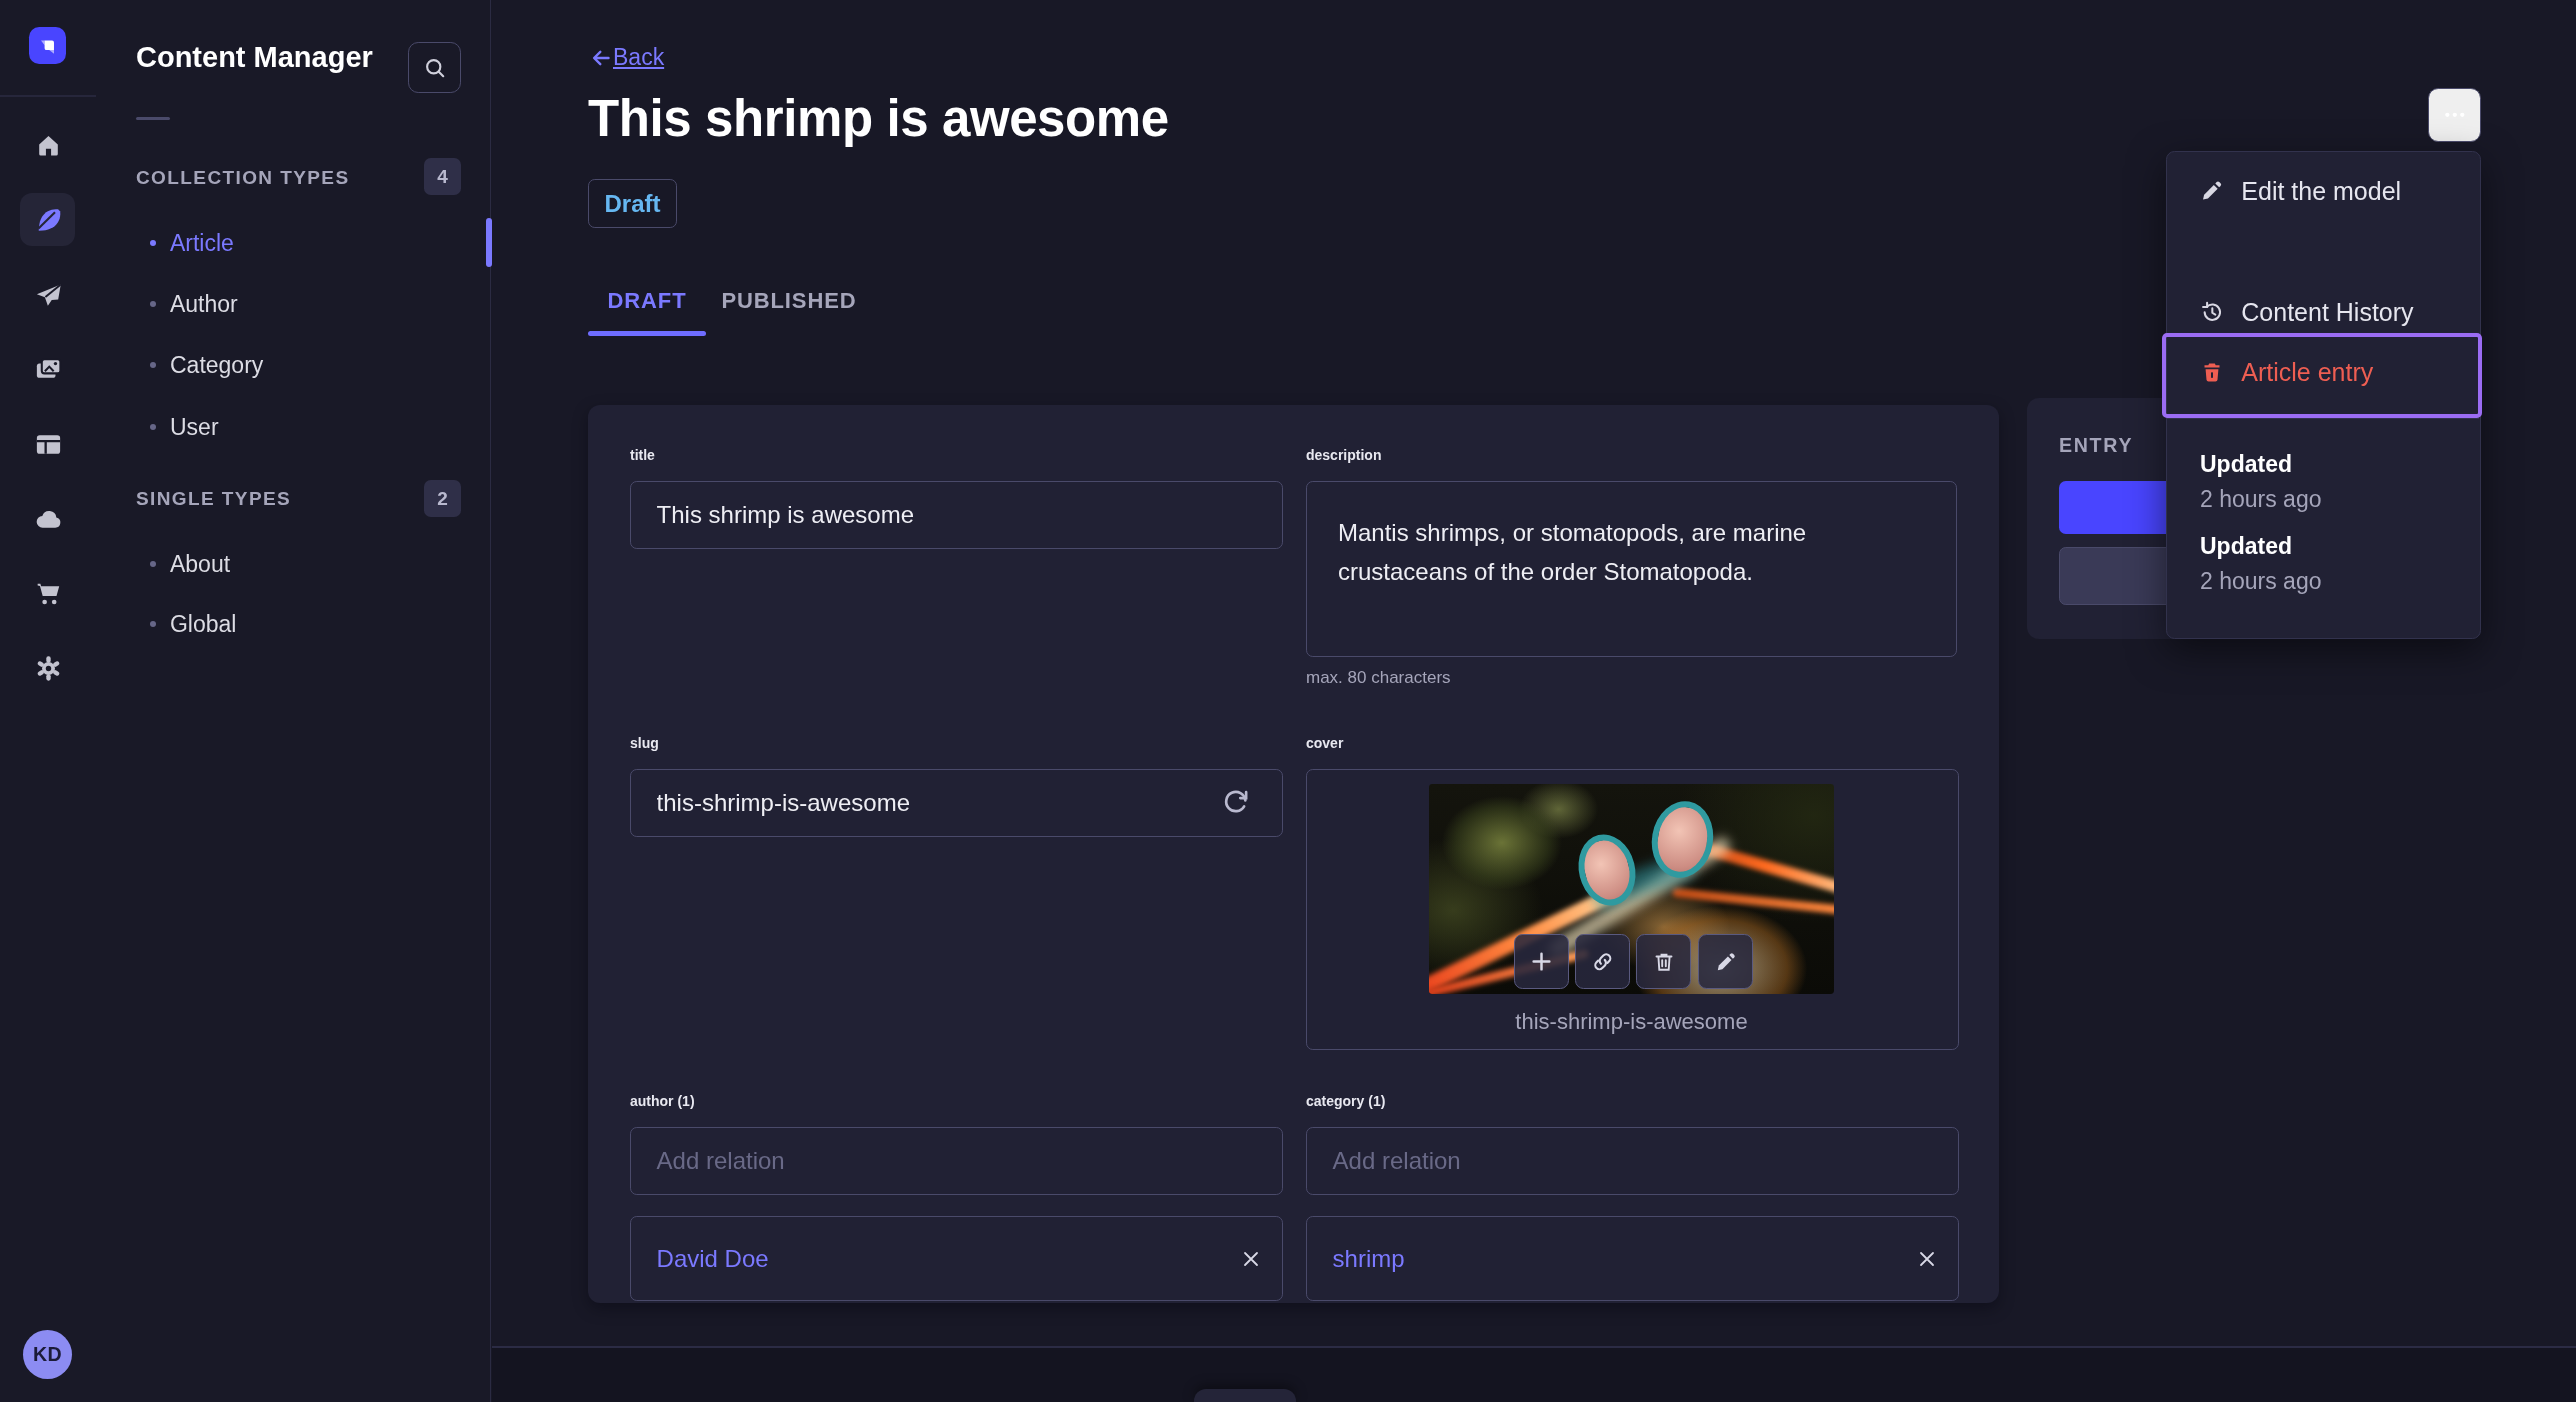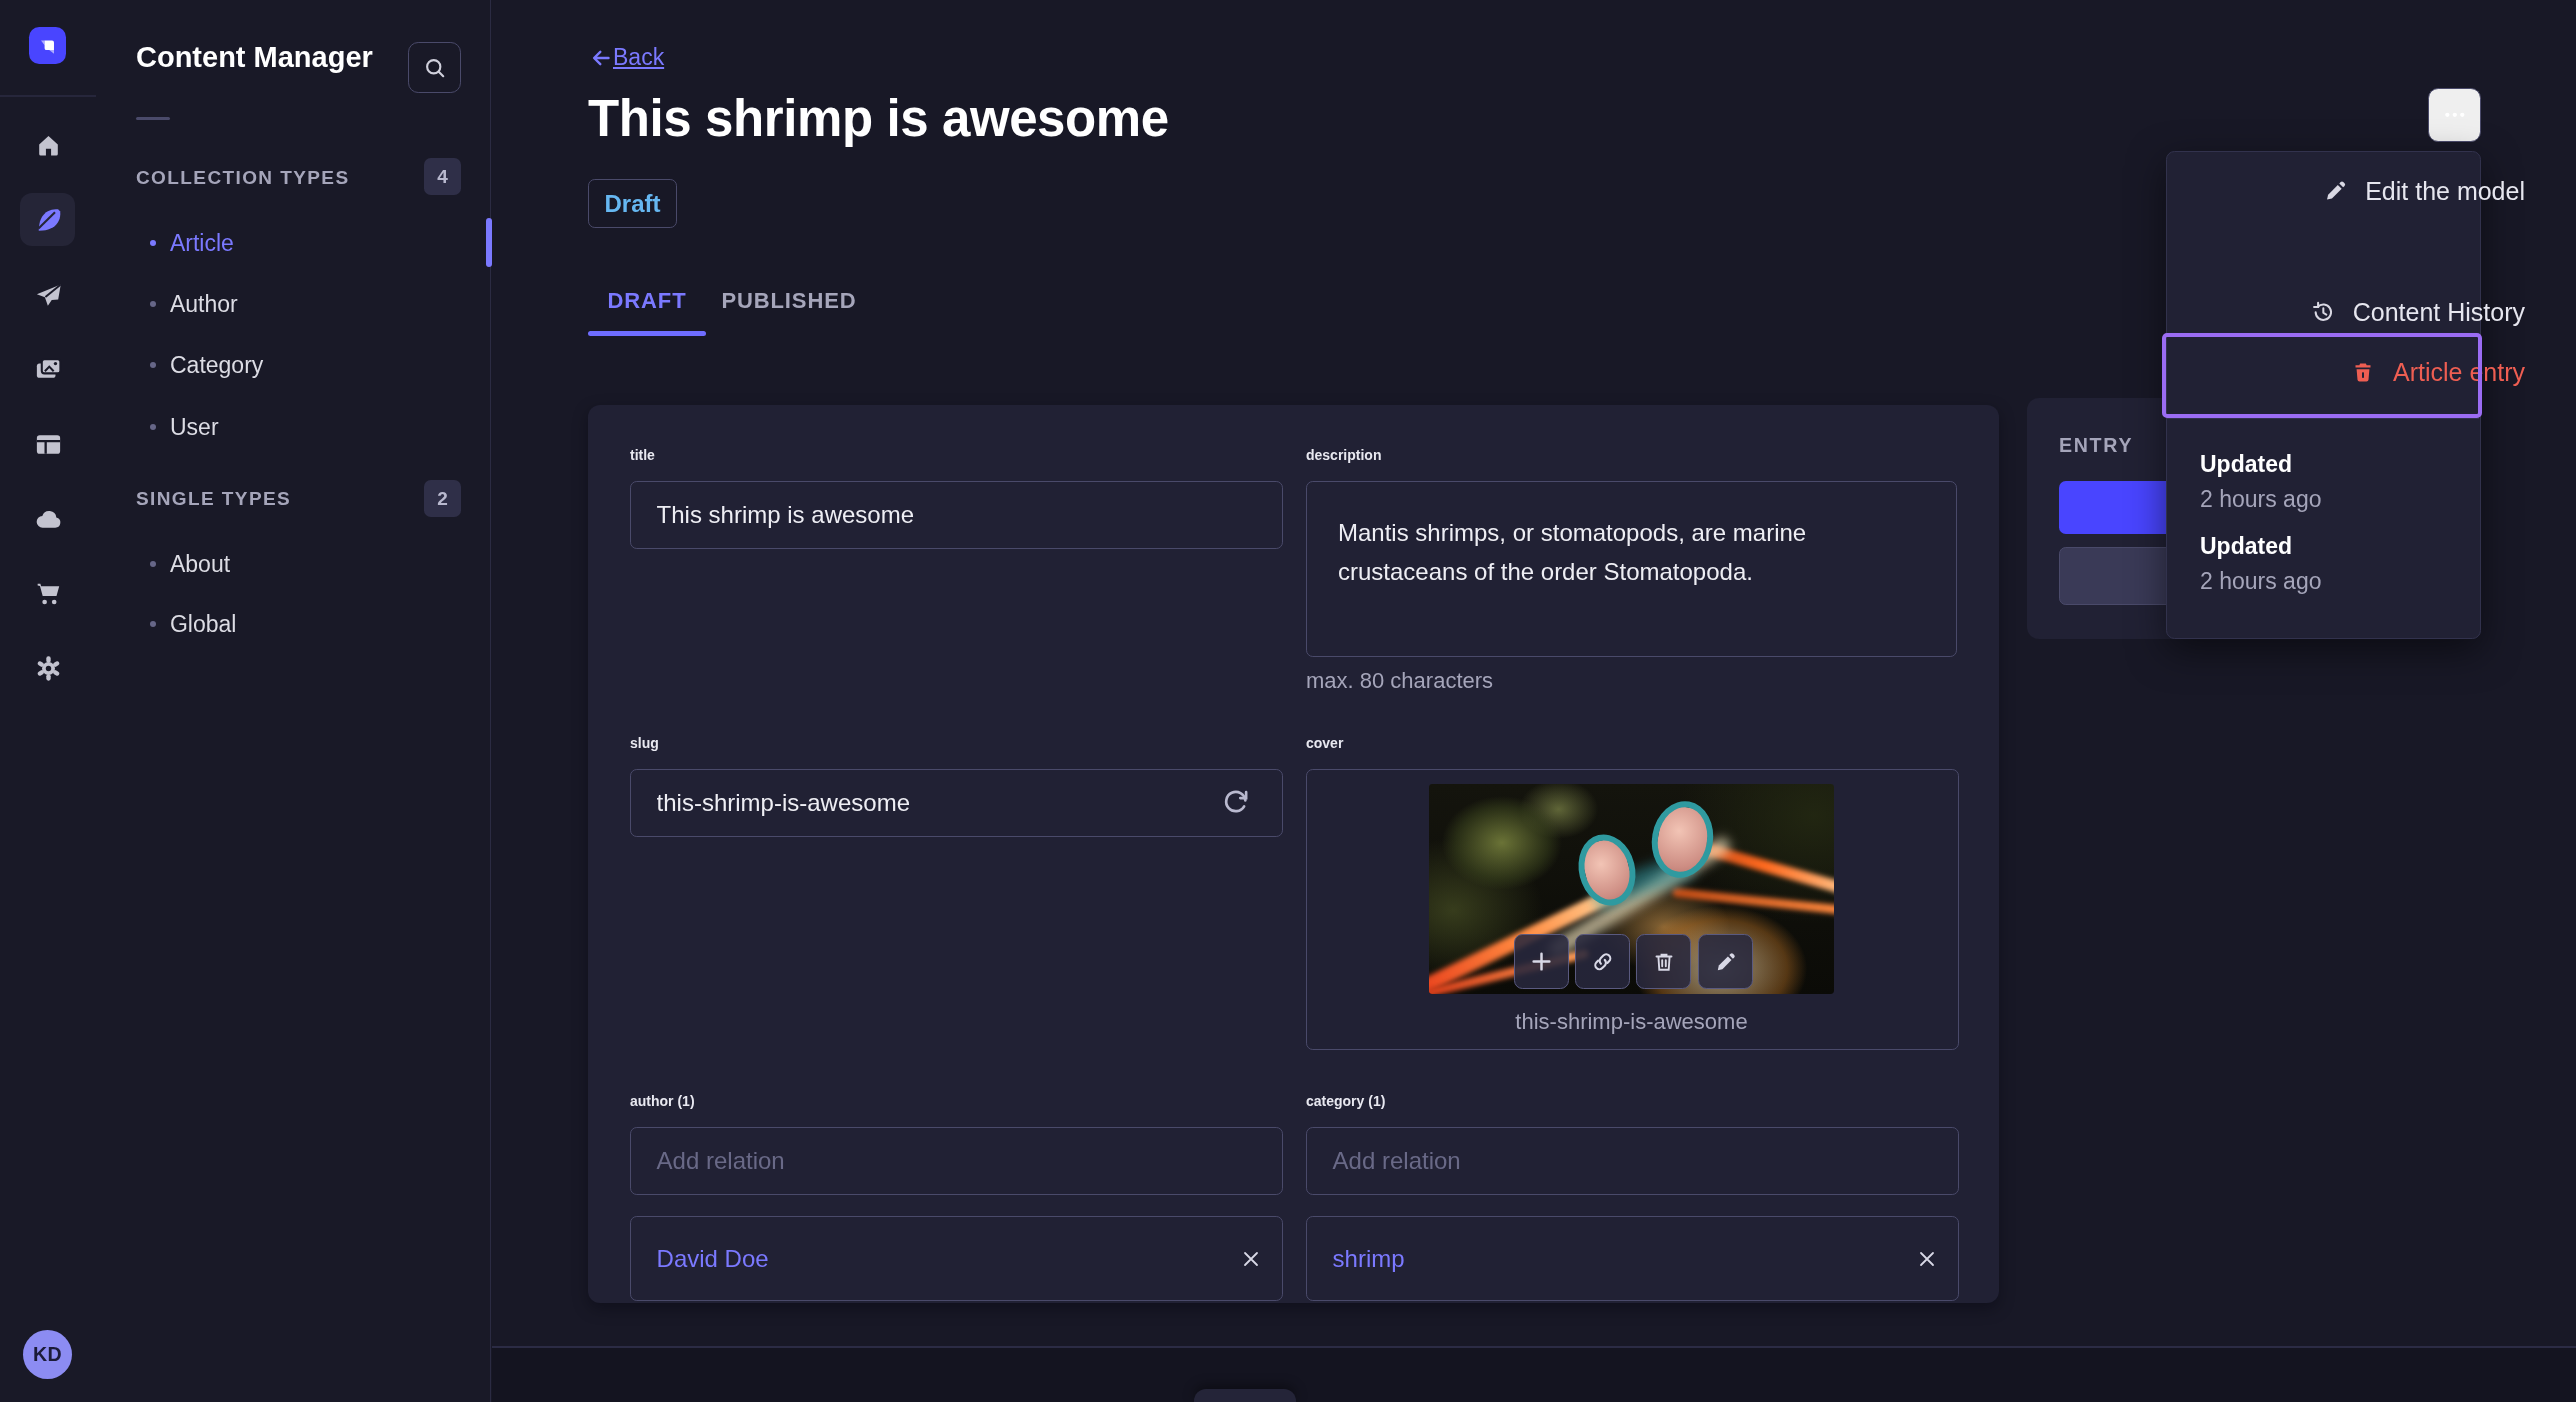--- a/index.html
+++ b/index.html
@@ -51,21 +51,21 @@
   .card{left:588px;top:405px;width:1411px;height:898px;background:#212134;border-radius:12px;
         box-shadow:0 5.1px 15.3px rgba(4,4,12,.35);}
   .f-label{font-size:14px;font-weight:600;color:#e8e8f0;}
   .input{border:1.7px solid #4a4a6a;border-radius:6.8px;display:flex;align-items:center;
          font-size:24px;color:#eeeef4;background:transparent;}
   .input input{background:transparent;border:none;outline:none;color:#eeeef4;font-size:24px;
                font-family:"Liberation Sans",sans-serif;width:100%;padding:0 25.6px;}
   .ta{border:1.7px solid #4a4a6a;border-radius:6.8px;background:transparent;color:#eeeef4;
       font-size:24px;line-height:39px;padding:31px;box-sizing:border-box;resize:none;outline:none;
       font-family:"Liberation Sans",sans-serif;}
-  .hint{font-size:22px;color:#a5a5ba;}
+  .hint{font-size:17px;color:#a5a5ba;}
   .placeholder{color:#696987;}
   .rel-item{border:1.7px solid #4a4a6a;border-radius:6.8px;display:flex;align-items:center;
             font-size:24px;color:#7b79ff;}
   .x-btn{position:absolute;right:19px;color:#d8d8e6;}
 
   
   .cover-box{left:1306px;top:769px;width:651px;height:279px;border:1.7px solid #4a4a6a;border-radius:6.8px;}
   .cover-img{left:1429px;top:784px;width:405px;height:210px;border-radius:3.4px;overflow:hidden;
     background:
       radial-gradient(77px 60px at 18% 28%, rgba(122,132,62,.85), rgba(60,70,30,.5) 60%, transparent 78%),
@@ -88,21 +88,21 @@
   .btn-primary{left:2059px;top:481px;width:388px;height:53px;background:#4945ff;border-radius:6.8px;}
   .btn-secondary{left:2059px;top:547px;width:388px;height:56px;background:#3a3a57;
                  border:1.7px solid #4a4a6a;border-radius:6.8px;}
 
   
   .more-btn{left:2428px;top:88px;width:53px;height:54px;border:1.7px solid #4a4a6a;border-radius:10.2px;
             display:flex;align-items:center;justify-content:center;color:#ffffff;z-index:4;}
   .menu{left:2166px;top:151px;width:313px;height:486px;background:#212134;border:0.9px solid #32324d;
         border-radius:8.5px;box-shadow:0 12px 37px rgba(0,0,0,.5);z-index:5;}
   .menu-row{left:2166px;width:359px;height:60px;display:flex;align-items:center;font-size:25px;
-            color:#e6e6ef;z-index:6;justify-content:flex-end;}
+            color:#e6e6ef;z-index:6;}
   .menu-row .mi{width:29px;margin-left:31px;display:flex;justify-content:center;}
   .menu-row .ml{margin-left:15.3px;}
   .menu-row.danger{color:#ee5e52;}
   .menu-divider{left:2166px;top:417px;width:313px;height:1.7px;background:#32324d;z-index:6;}
   .meta-label{left:2200px;font-size:23px;font-weight:700;color:#ffffff;z-index:6;}
   .meta-value{left:2200px;font-size:23px;color:#a5a5ba;z-index:6;}
   .delete-highlight{left:2162px;top:333px;width:312px;height:77px;border:4.3px solid #9b6cf3;
                     border-radius:5.1px;z-index:7;pointer-events:none;}
 
   

